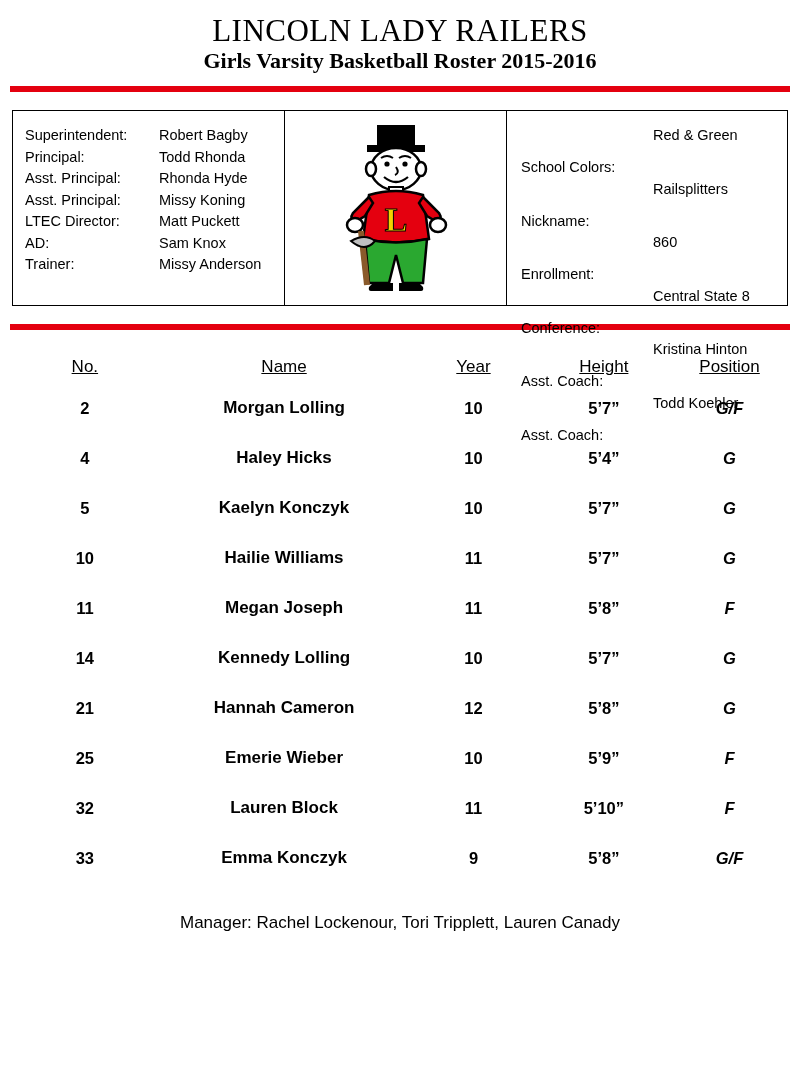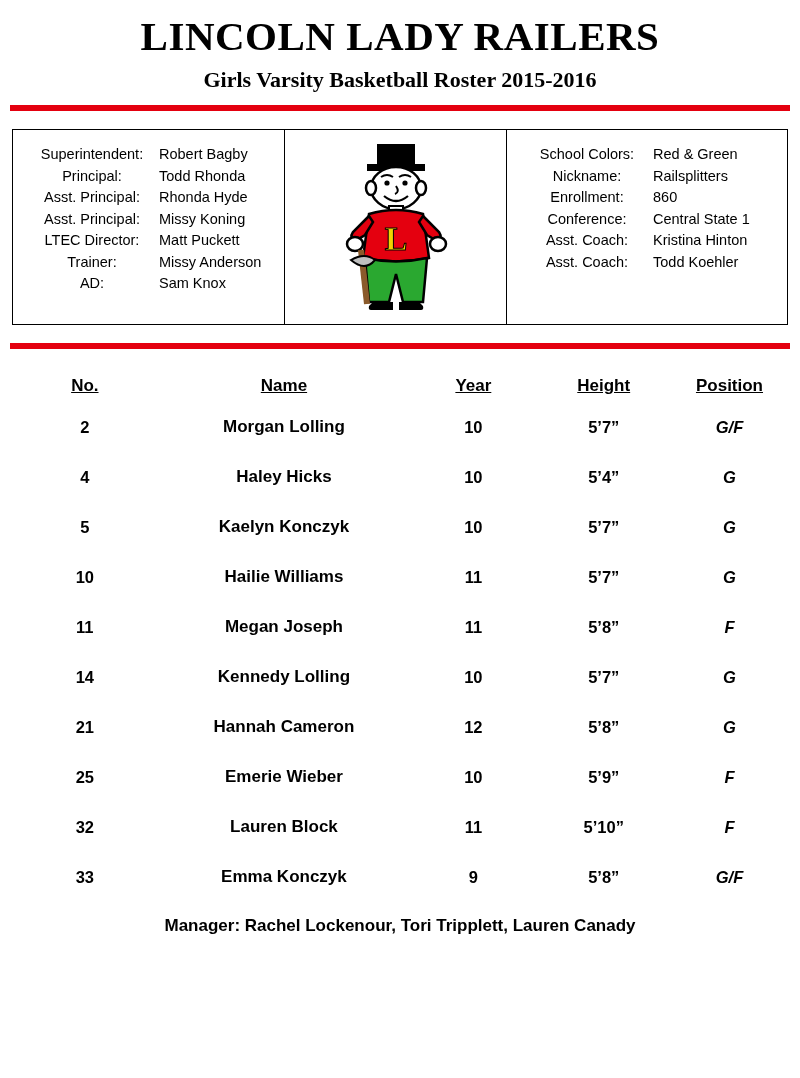--- a/index.html
+++ b/index.html
@@ -16,31 +16,31 @@
     overflow: hidden;
   }
 
   
   .page-header {
     text-align: center;
     padding-top: 14px;
   }
   .title-main {
     font-family: "Liberation Serif", serif;
-    font-weight: bold;
-    font-size: 41px;
+    font-weight: normal;
+    font-size: 31px;
     letter-spacing: 0.5px;
     line-height: 1.1;
   }
   .title-sub {
     font-family: "Liberation Serif", serif;
     font-weight: bold;
     font-size: 22px;
     line-height: 1.2;
-    margin-top: 8px;
+    margin-top: 0;
   }
 
   .rule {
     height: 6px;
     background: #e4000f;
     margin: 12px 10px 0 10px;
   }
   .rule.second {
     margin-top: 0;
   }
@@ -73,48 +73,48 @@
   }
   .info-row {
     display: flex;
     font-family: "Liberation Sans", sans-serif;
     font-size: 14.5px;
     line-height: 21.5px;
   }
   .info-label {
     width: 134px;
     flex: 0 0 134px;
-    text-align: center;
   }
   .info-value {
     flex: 1;
   }
   .info-col.right .info-label {
     width: 132px;
     flex: 0 0 132px;
+    margin-top: 32px;
   }
 
   
   .mascot {
     position: absolute;
     left: 50%;
     top: 8px;
     transform: translateX(-50%);
   }
 
   
   .roster {
     margin: 26px 10px 0 10px;
     width: 780px;
     border-collapse: collapse;
     font-family: "Liberation Sans", sans-serif;
   }
   .roster th {
     font-size: 17px;
-    font-weight: bold;
+    font-weight: normal;
     padding-bottom: 6px;
     text-decoration: underline;
   }
   .roster td {
     font-size: 16.5px;
     font-weight: bold;
     text-align: center;
     padding: 15px 0 15px 0;
   }
   .col-no    { width: 150px; }
@@ -122,24 +122,24 @@
   .col-year  { width: 130px; }
   .col-height{ width: 130px; }
   .col-pos   { width: 120px; }
 
   .roster td.name-cell { font-size: 17px; }
   .roster td.pos-cell  { font-style: italic; }
   .roster td.height-cell { }
 
   
   .footer {
-    margin-top: 14px;
+    margin-top: 30px;
     text-align: center;
     font-family: "Liberation Sans", sans-serif;
-    font-weight: bold;
+    font-weight: normal;
     font-size: 17px;
   }
 </style>
 </head>
 <body>
 
 <div class="page-header">
   <div class="title-main">LINCOLN LADY RAILERS</div>
   <div class="title-sub">Girls Varsity Basketball Roster 2015-2016</div>
 </div>
@@ -163,26 +163,26 @@
     </div>
     <div class="info-row">
       <div class="info-label">Asst. Principal:</div>
       <div class="info-value">Missy Koning</div>
     </div>
     <div class="info-row">
       <div class="info-label">LTEC Director:</div>
       <div class="info-value">Matt Puckett</div>
     </div>
     <div class="info-row">
+      <div class="info-label">AD:</div>
+      <div class="info-value">Sam Knox</div>
+    </div>
+    <div class="info-row">
       <div class="info-label">Trainer:</div>
       <div class="info-value">Missy Anderson</div>
-    </div>
-    <div class="info-row">
-      <div class="info-label">AD:</div>
-      <div class="info-value">Sam Knox</div>
     </div>
   </div>
 
   <div class="info-col mid">
     <svg class="mascot" width="150" height="180" viewBox="0 0 150 180" aria-hidden="true">
 
       <path d="M56 6 h38 v20 h-38 z" fill="#000000"></path>
       <path d="M46 26 h58 v7 h-58 z" fill="#000000"></path>
 
       <ellipse cx="75" cy="50" rx="25" ry="21" fill="#ffffff" stroke="#000000" stroke-width="2.5"></ellipse>
@@ -231,21 +231,21 @@
     <div class="info-row">
       <div class="info-label">Nickname:</div>
       <div class="info-value">Railsplitters</div>
     </div>
     <div class="info-row">
       <div class="info-label">Enrollment:</div>
       <div class="info-value">860</div>
     </div>
     <div class="info-row">
       <div class="info-label">Conference:</div>
-      <div class="info-value">Central State 1</div>
+      <div class="info-value">Central State 8</div>
     </div>
     <div class="info-row">
       <div class="info-label">Asst. Coach:</div>
       <div class="info-value">Kristina Hinton</div>
     </div>
     <div class="info-row">
       <div class="info-label">Asst. Coach:</div>
       <div class="info-value">Todd Koehler</div>
     </div>
   </div>

